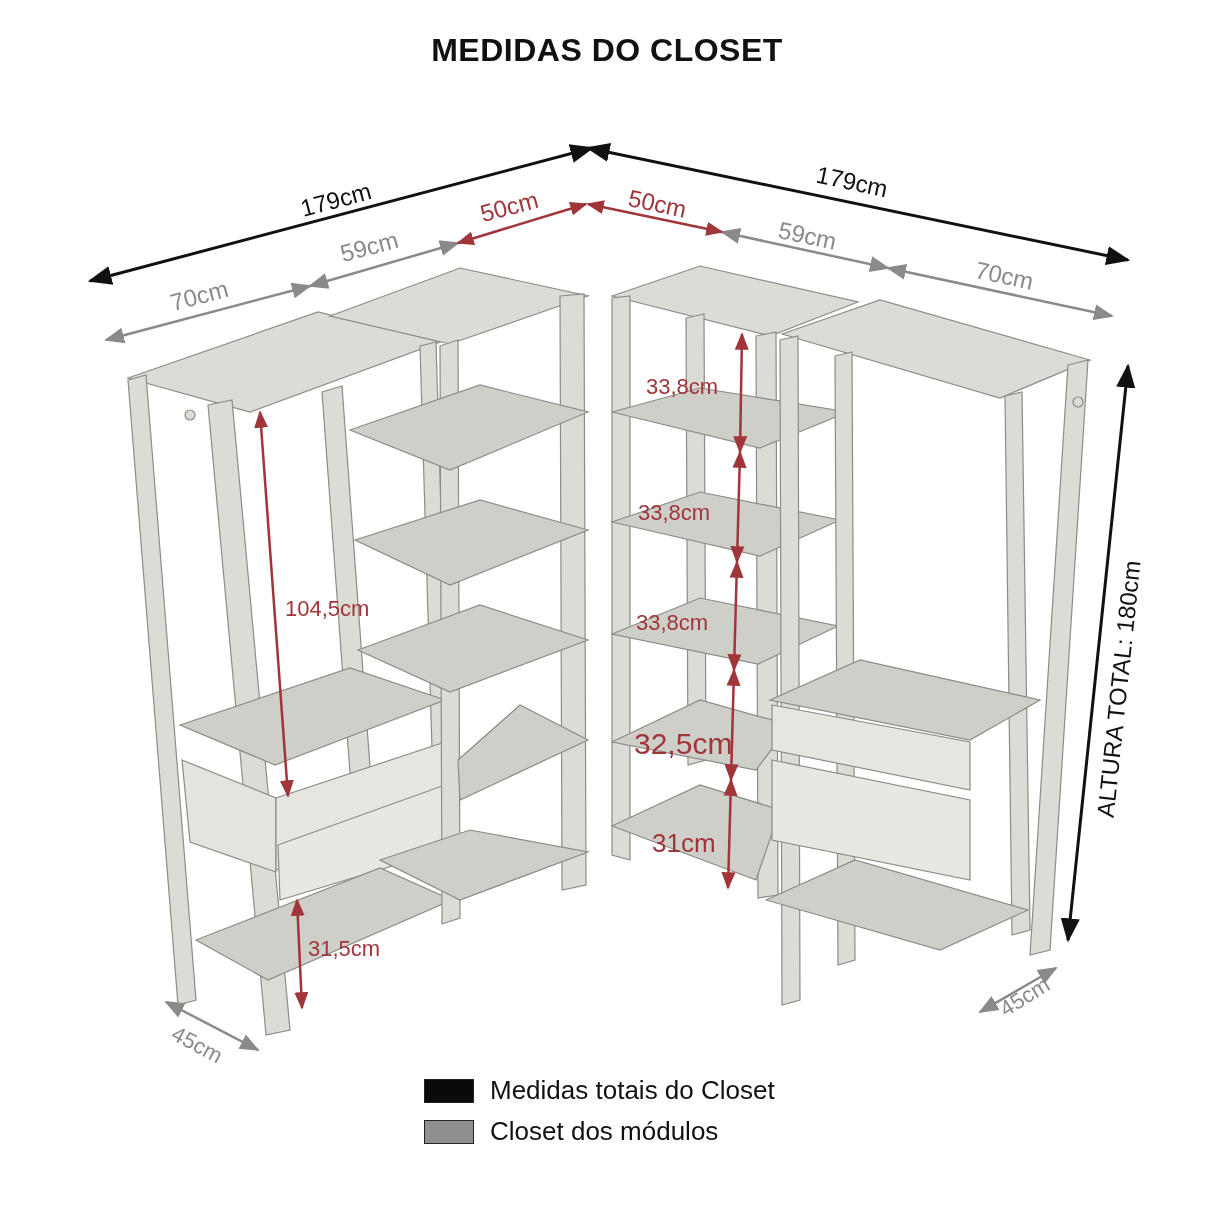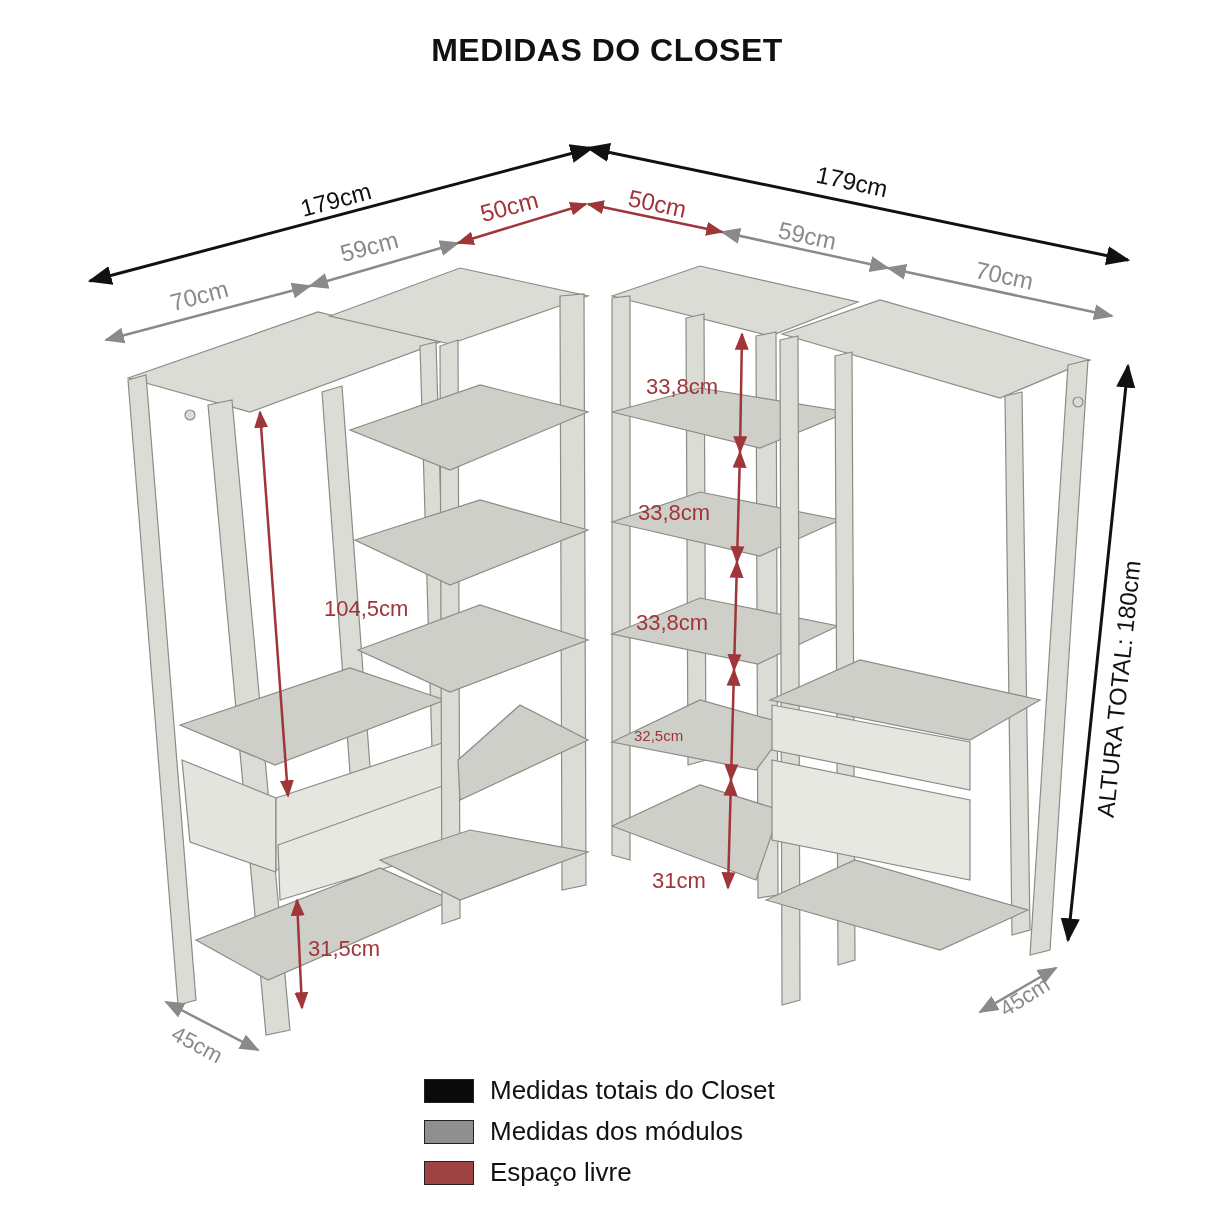--- a/index.html
+++ b/index.html
@@ -119,35 +119,31 @@
 <div class="lbl red" style="left:480px;top:193px;font-size:24px;transform:rotate(-15deg);">50cm</div>
 <div class="lbl red" style="left:628px;top:190px;font-size:24px;transform:rotate(12deg);">50cm</div>
 <div class="lbl gray" style="left:778px;top:222px;font-size:24px;transform:rotate(12deg);">59cm</div>
 <div class="lbl gray" style="left:975px;top:262px;font-size:24px;transform:rotate(12deg);">70cm</div>
 
 <div class="lbl gray" style="left:170px;top:1032px;font-size:22px;transform:rotate(28deg);">45cm</div>
 <div class="lbl gray" style="left:998px;top:984px;font-size:22px;transform:rotate(-32deg);">45cm</div>
 
 <div class="lbl black" style="left:990px;top:675px;font-size:24px;transform:rotate(-84deg);">ALTURA TOTAL: 180cm</div>
 
-<div class="lbl red" style="left:285px;top:596px;font-size:22px;margin-left:39px;">104,5cm</div>
+<div class="lbl red" style="left:285px;top:596px;font-size:22px;">104,5cm</div>
 <div class="lbl red" style="left:308px;top:936px;font-size:22px;text-align:right;">31,5cm</div>
 
 <div class="lbl red" style="left:646px;top:374px;font-size:22px;">33,8cm</div>
 <div class="lbl red" style="left:638px;top:500px;font-size:22px;">33,8cm</div>
 <div class="lbl red" style="left:636px;top:610px;font-size:22px;">33,8cm</div>
-<div class="lbl red" style="left:634px;top:727px;font-size:15px;">32,5cm</div>
-<div class="lbl red" style="left:652px;top:868px;font-size:22px;">31cm</div>
+<div class="lbl red" style="left:634px;top:727px;font-size:30px;">32,5cm</div>
+<div class="lbl red" style="left:652px;top:828px;font-size:26px;">31cm</div>
 
 <div class="legend">
   <div class="legend-row">
     <div class="swatch" style="background:#0a0a0a;"></div>
     <span class="legend-text">Medidas totais do Closet</span>
   </div>
   <div class="legend-row">
     <div class="swatch" style="background:#8f8f8f;"></div>
-    <span class="legend-text">Medidas dos módulos</span>
-  </div>
-  <div class="legend-row">
-    <div class="swatch" style="background:#9e4244;"></div>
-    <span class="legend-text">Espaço livre</span>
+    <span class="legend-text">Closet dos módulos</span>
   </div>
 </div>
 
 </body></html>

